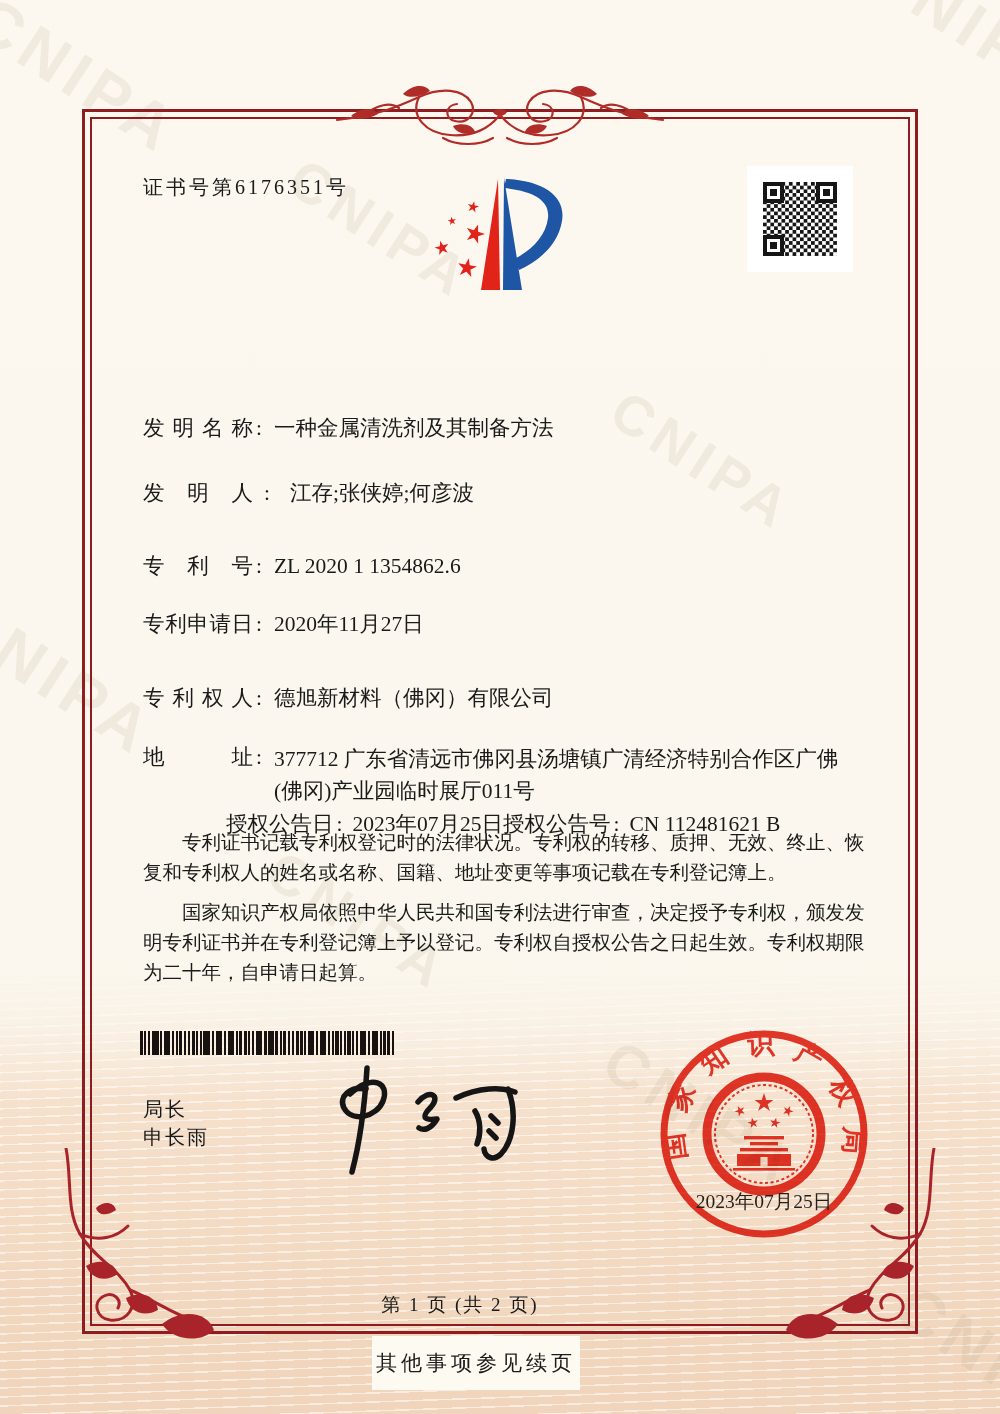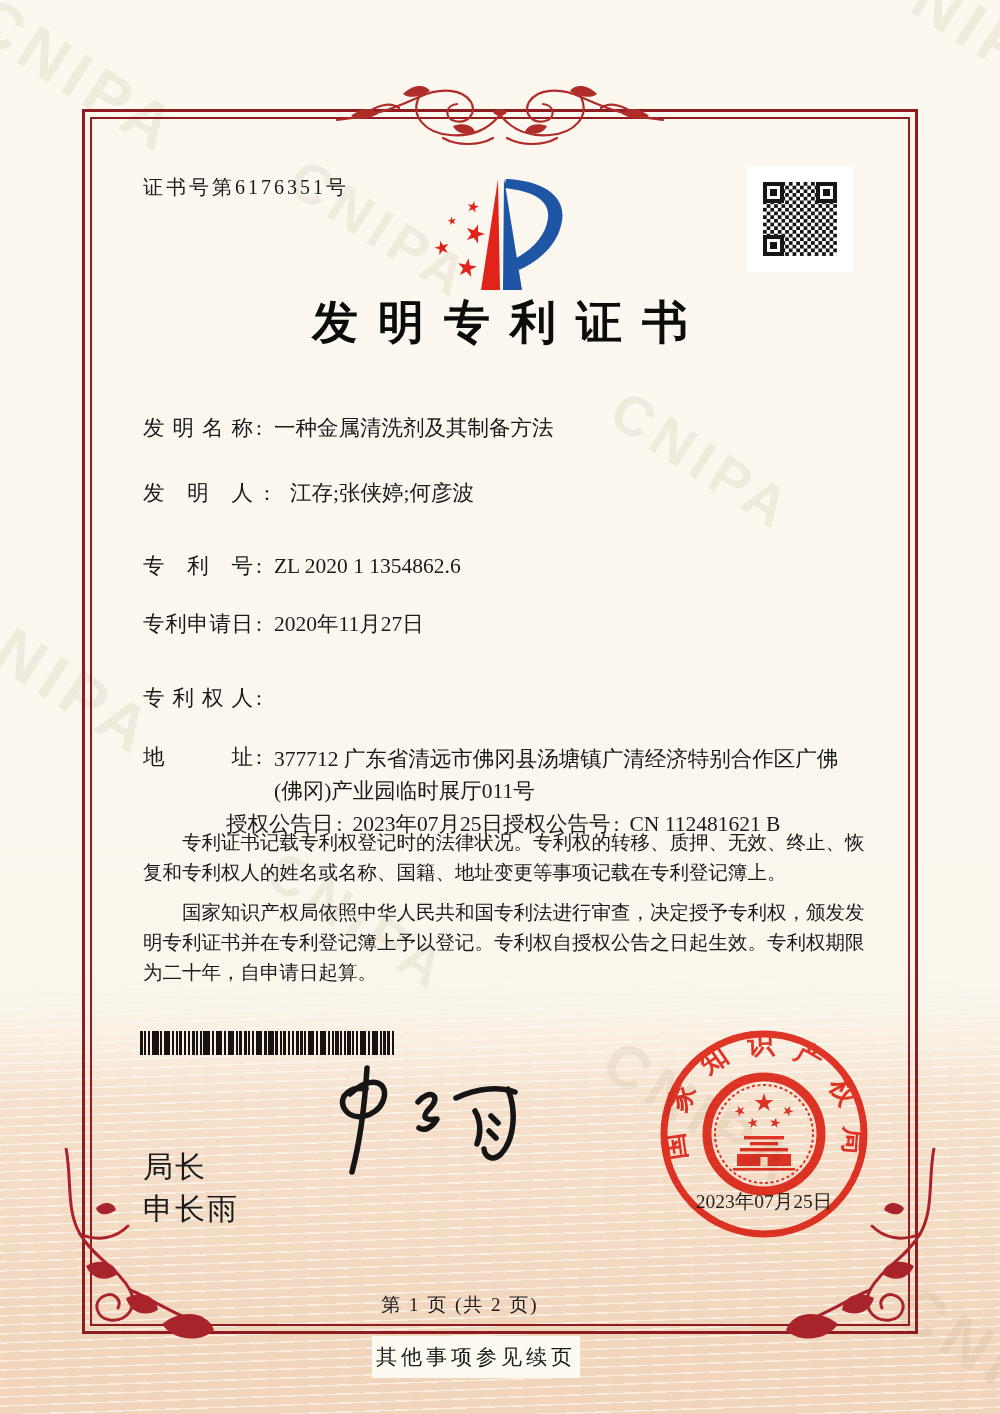--- a/index.html
+++ b/index.html
@@ -67,28 +67,28 @@
   
   .legal{ position:absolute; z-index:3; left:143px; top:828px; width:730px;
     font-size:19.5px; line-height:30px; }
   .legal p{ text-indent:2em; margin-bottom:10px; }
   
   .barcode{ position:absolute; z-index:3; left:140px; top:1031px; width:256px; height:24px;
     background:
       repeating-linear-gradient(90deg,#17120f 0 2px,transparent 2px 4px),
       repeating-linear-gradient(90deg,#17120f 0 1px,transparent 1px 9px),
       repeating-linear-gradient(90deg,#17120f 0 3px,transparent 3px 13px); }
-  .director{ position:absolute; z-index:3; left:143px; top:1147px;
-    font-family:"Liberation Sans","DejaVu Sans",sans-serif; font-size:30px; letter-spacing:2px; }
+  .director{ position:absolute; z-index:3; left:143px; top:1096px;
+    font-family:"Liberation Sans","DejaVu Sans",sans-serif; font-size:20px; letter-spacing:2px; }
   .director .line2{ margin-top:1px; }
   .signature{ position:absolute; z-index:3; left:288px; top:1058px; }
   .seal{ position:absolute; z-index:4; left:657px; top:1027px; mix-blend-mode:multiply; }
   .page-info{ position:absolute; z-index:3; left:0; width:920px; top:1292px;
     text-align:center; font-size:19px; letter-spacing:2px; }
-  .footer-box{ position:absolute; z-index:3; left:372px; top:1336px; width:208px; height:42px;
+  .footer-box{ position:absolute; z-index:3; left:372px; top:1336px; width:208px; height:54px;
     background:#fdfaf2; display:flex; align-items:center; justify-content:center; }
   .footer-note{ font-size:21px; letter-spacing:4px; font-weight:500; }
 </style>
 </head>
 <body>
 
 <div class="page">
 
   <div class="waves"></div>
 
@@ -182,21 +182,20 @@
   </svg>
 
   <div class="qr">
     <div class="qr-grid">
       <div class="qr-f tl"></div>
       <div class="qr-f tr"></div>
       <div class="qr-f bl"></div>
     </div>
   </div>
 
-  <div class="title">发明专利证书</div>
 
   <div class="fields">
     <div class="frow r1">
       <span class="lbl">发明名称</span>
         <span class="colon">:</span>
       <span class="val">一种金属清洗剂及其制备方法</span>
     </div>
     <div class="frow r2">
       <span class="lbl">发明人</span>
         <span class="colon">:</span>
@@ -208,20 +207,21 @@
       <span class="val">ZL 2020 1 1354862.6</span>
     </div>
     <div class="frow r4">
       <span class="lbl">专利申请日</span>
         <span class="colon">:</span>
       <span class="val">2020年11月27日</span>
     </div>
     <div class="frow r5">
       <span class="lbl">专利权人</span>
         <span class="colon">:</span>
+      <span class="val">德旭新材料（佛冈）有限公司</span>
     </div>
     <div class="frow r6">
       <span class="lbl">地址</span>
         <span class="colon">:</span>
       <span class="val">377712 广东省清远市佛冈县汤塘镇广清经济特别合作区广佛(佛冈)产业园临时展厅011号</span>
     </div>
     <div class="grant-row">
       <span class="grant-cell1">
         <span class="lbl2">授权公告日</span>
           <span class="colon">:</span>

